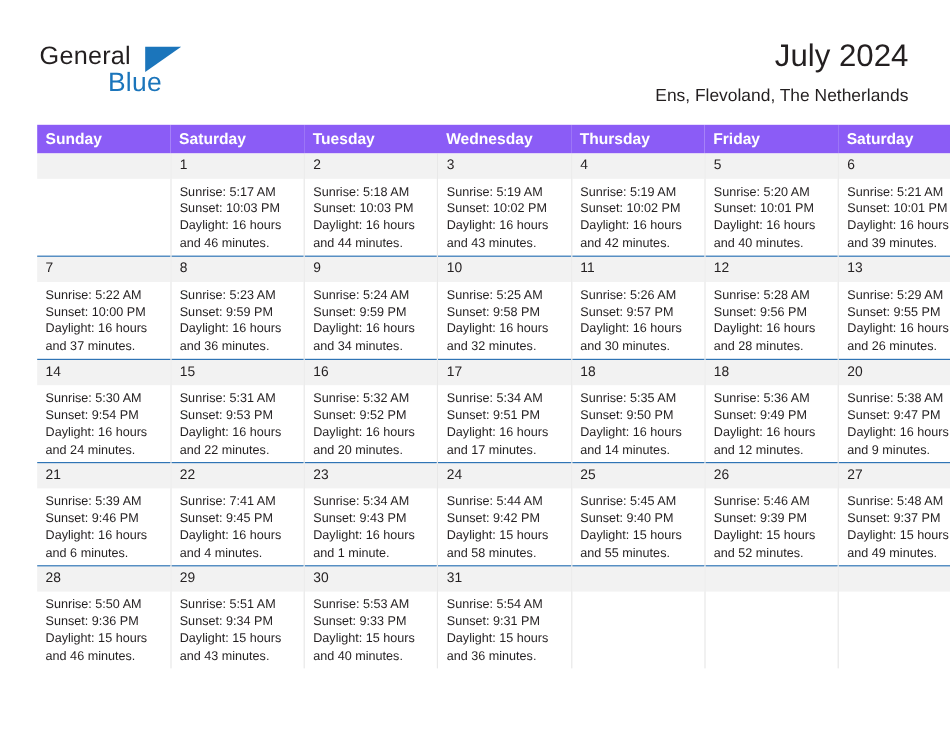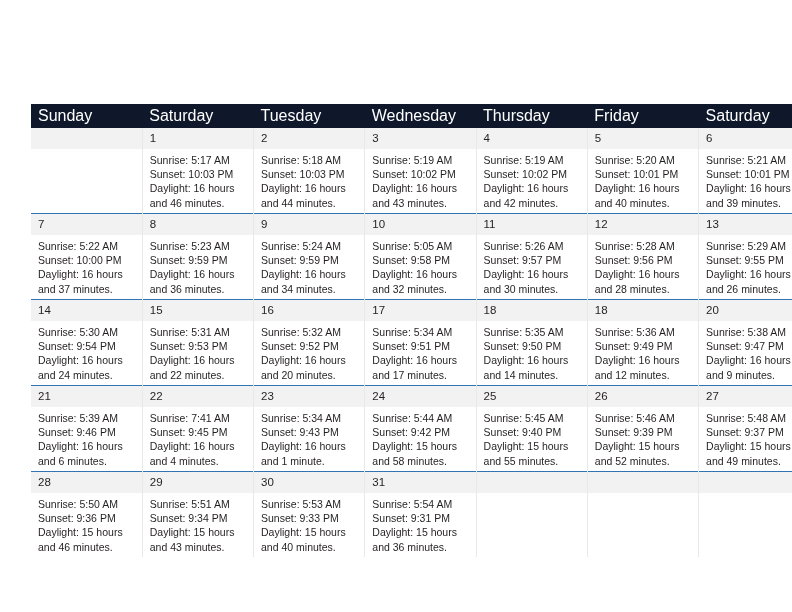--- a/index.html
+++ b/index.html
@@ -89,24 +89,24 @@
   
   .calendar {
     position: absolute;
     left: 31px;
     top: 104px;
     width: 730px;
     border-collapse: collapse;
     table-layout: fixed;
   }
   .calendar th {
-    background: #0f172a;
+    background: #8b5cf6;
     color: #ffffff;
-    font-weight: normal;
-    font-size: 16px;
+    font-weight: bold;
+    font-size: 13px;
     text-align: left;
     padding: 5px 0 5px 7px;
     line-height: 14px;
     border: none;
     width: 104.28px;
   }
   .week-row td {
     vertical-align: top;
     padding: 0;
     border-top: 1px solid #2f74b5;
@@ -143,21 +143,30 @@
   }
   .lines span { display: block; white-space: nowrap; }
 </style>
 </head>
 <body>
 
 <div class="page">
 
   <div class="top">
 
-
+    <div class="logo">
+      <div class="logo-general">General</div>
+      <div class="logo-tri"></div>
+      <div class="logo-blue">Blue</div>
+    </div>
+
+    <div class="title-wrap">
+      <h1 class="cal-title">July 2024</h1>
+      <div class="cal-subtitle">Ens, Flevoland, The Netherlands</div>
+    </div>
 
   </div>
 
   <table class="calendar">
     <thead>
       <tr>
         <th>Sunday</th>
         <th>Saturday</th>
         <th>Tuesday</th>
         <th>Wednesday</th>
@@ -271,21 +280,21 @@
                 <span>Sunset: 9:59 PM</span>
                 <span>Daylight: 16 hours</span>
                 <span>and 34 minutes.</span>
               </div>
             </div>
           </td>
           <td>
             <div class="cell-inner">
               <div class="daynum">10</div>
               <div class="lines">
-                <span>Sunrise: 5:05 AM</span>
+                <span>Sunrise: 5:25 AM</span>
                 <span>Sunset: 9:58 PM</span>
                 <span>Daylight: 16 hours</span>
                 <span>and 32 minutes.</span>
               </div>
             </div>
           </td>
           <td>
             <div class="cell-inner">
               <div class="daynum">11</div>
               <div class="lines">

